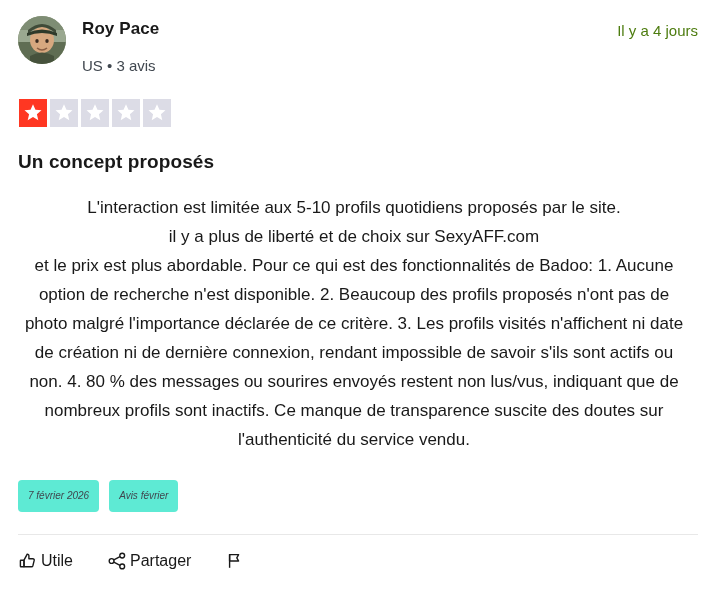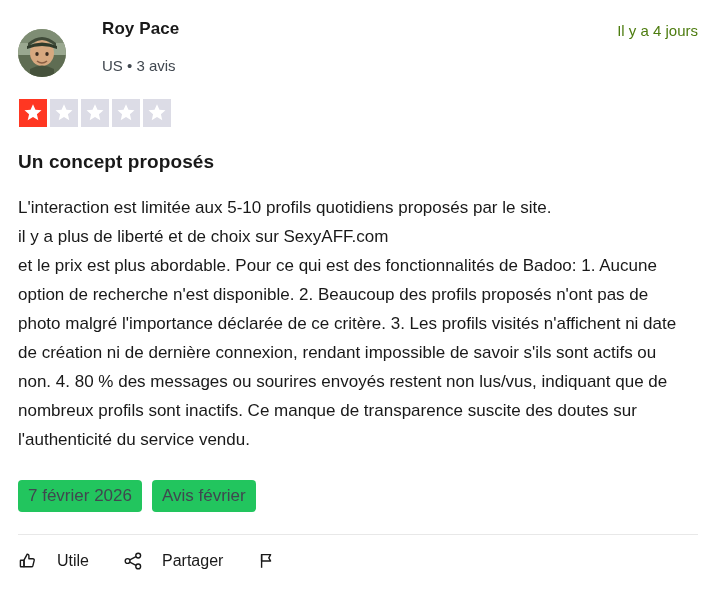--- a/index.html
+++ b/index.html
@@ -22,22 +22,21 @@
     position: relative;
   }
   
   .review-header {
     display: flex;
     align-items: flex-start;
     justify-content: space-between;
   }
   .author-block {
     display: flex;
-    align-items: flex-end;
-    gap: 20px;
+    align-items: flex-start;
   }
   .avatar {
     width: 48px;
     height: 48px;
     border-radius: 50%;
     overflow: hidden;
     flex: 0 0 48px;
     background: #6f7e5c;
     position: relative;
   }
@@ -90,36 +89,38 @@
     letter-spacing: .1px;
   }
   
   .review-body {
     font-size: 17px;
     line-height: 29px;
     margin-top: 18px;
     color: #191919;
     white-space: pre-wrap;
     max-width: 672px;
+    text-align: center;
   }
   
   .tag-row {
     display: flex;
     align-items: center;
     margin-top: 26px;
   }
   .tag {
-    font-size: 17px;
+    font-size: 10px;
     line-height: 18px;
     color: #40474f;
-    background: #22c55e;
+    background: #5eead4;
     border-radius: 4px;
     padding: 7px 10px;
     margin-right: 10px;
     white-space: nowrap;
+    font-style: italic;
   }
   
   .divider {
     border: none;
     border-top: 1px solid #e8e8e8;
     margin: 22px 0 0 0;
   }
   
   .actions {
     display: flex;
@@ -129,21 +130,21 @@
   .action {
     display: flex;
     align-items: center;
     margin-right: 34px;
     cursor: pointer;
     color: #191919;
   }
   .action-label {
     font-size: 16px;
     line-height: 20px;
-    margin-left: 19px;
+    margin-left: 3px;
   }
   .action svg { display: block; }
   .flag-action { margin-right: 0; }
 </style>
 </head>
 <body>
 
 <div class="review-card">
 
   <div class="review-header">

